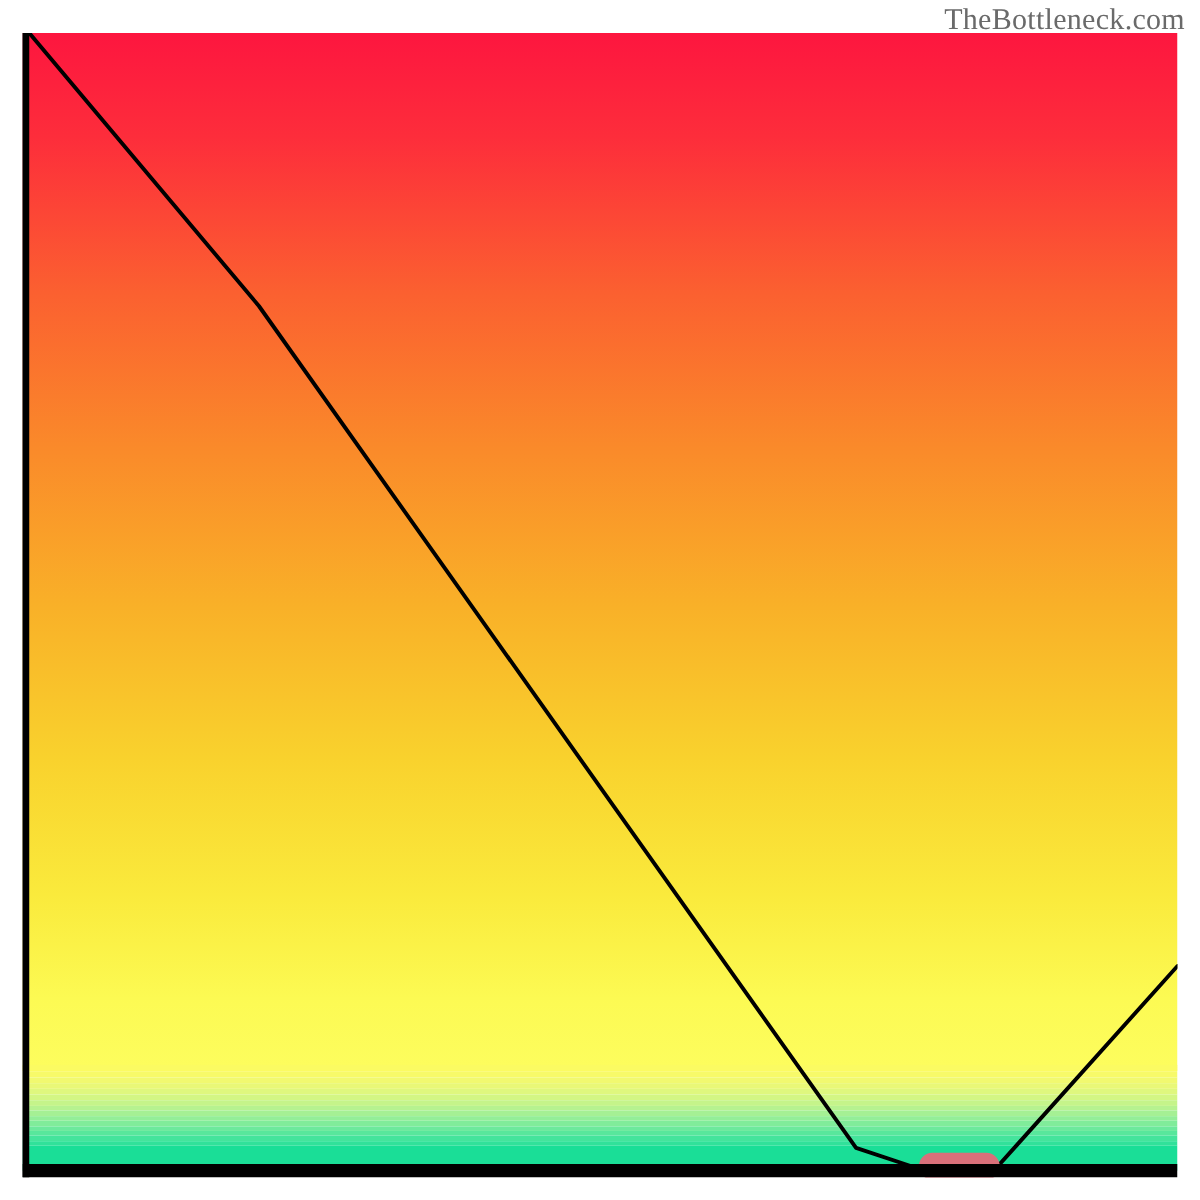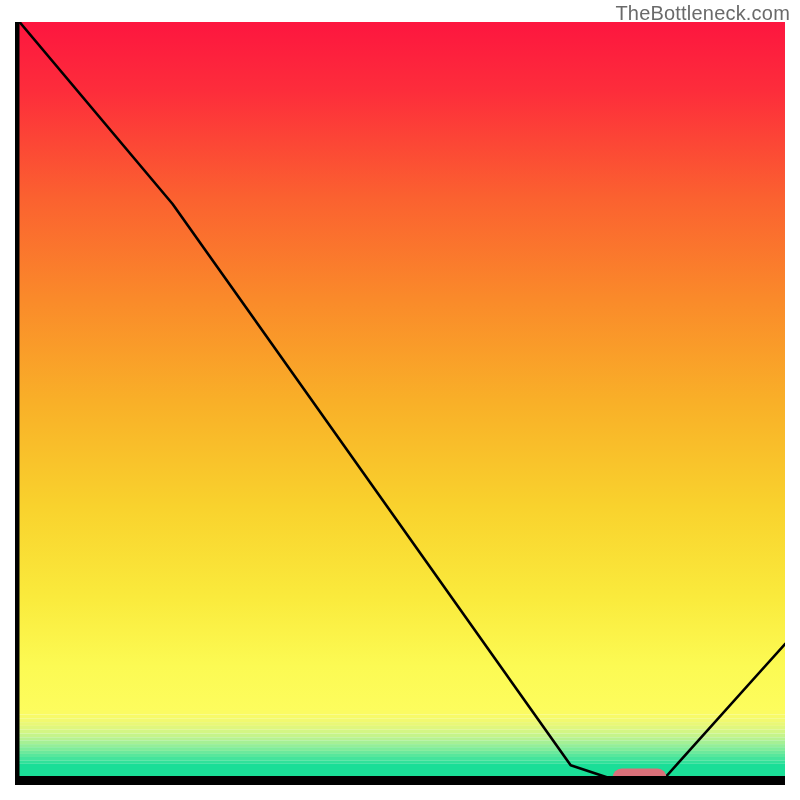--- a/index.html
+++ b/index.html
@@ -8,20 +8,21 @@
     width: 800px;
     height: 800px;
     overflow: hidden;
     background: #ffffff;
     font-family: Arial, Helvetica, sans-serif;
   }
   .container {
     position: relative;
     width: 800px;
     height: 653px;
+    font-family: Liberation Serif, serif;
   }
   .plot-area {
     position: absolute;
     left: 15px;
     top: 22px;
     width: 770px;
     height: 763px;
     box-sizing: border-box;
   }
   .plot-area svg {

